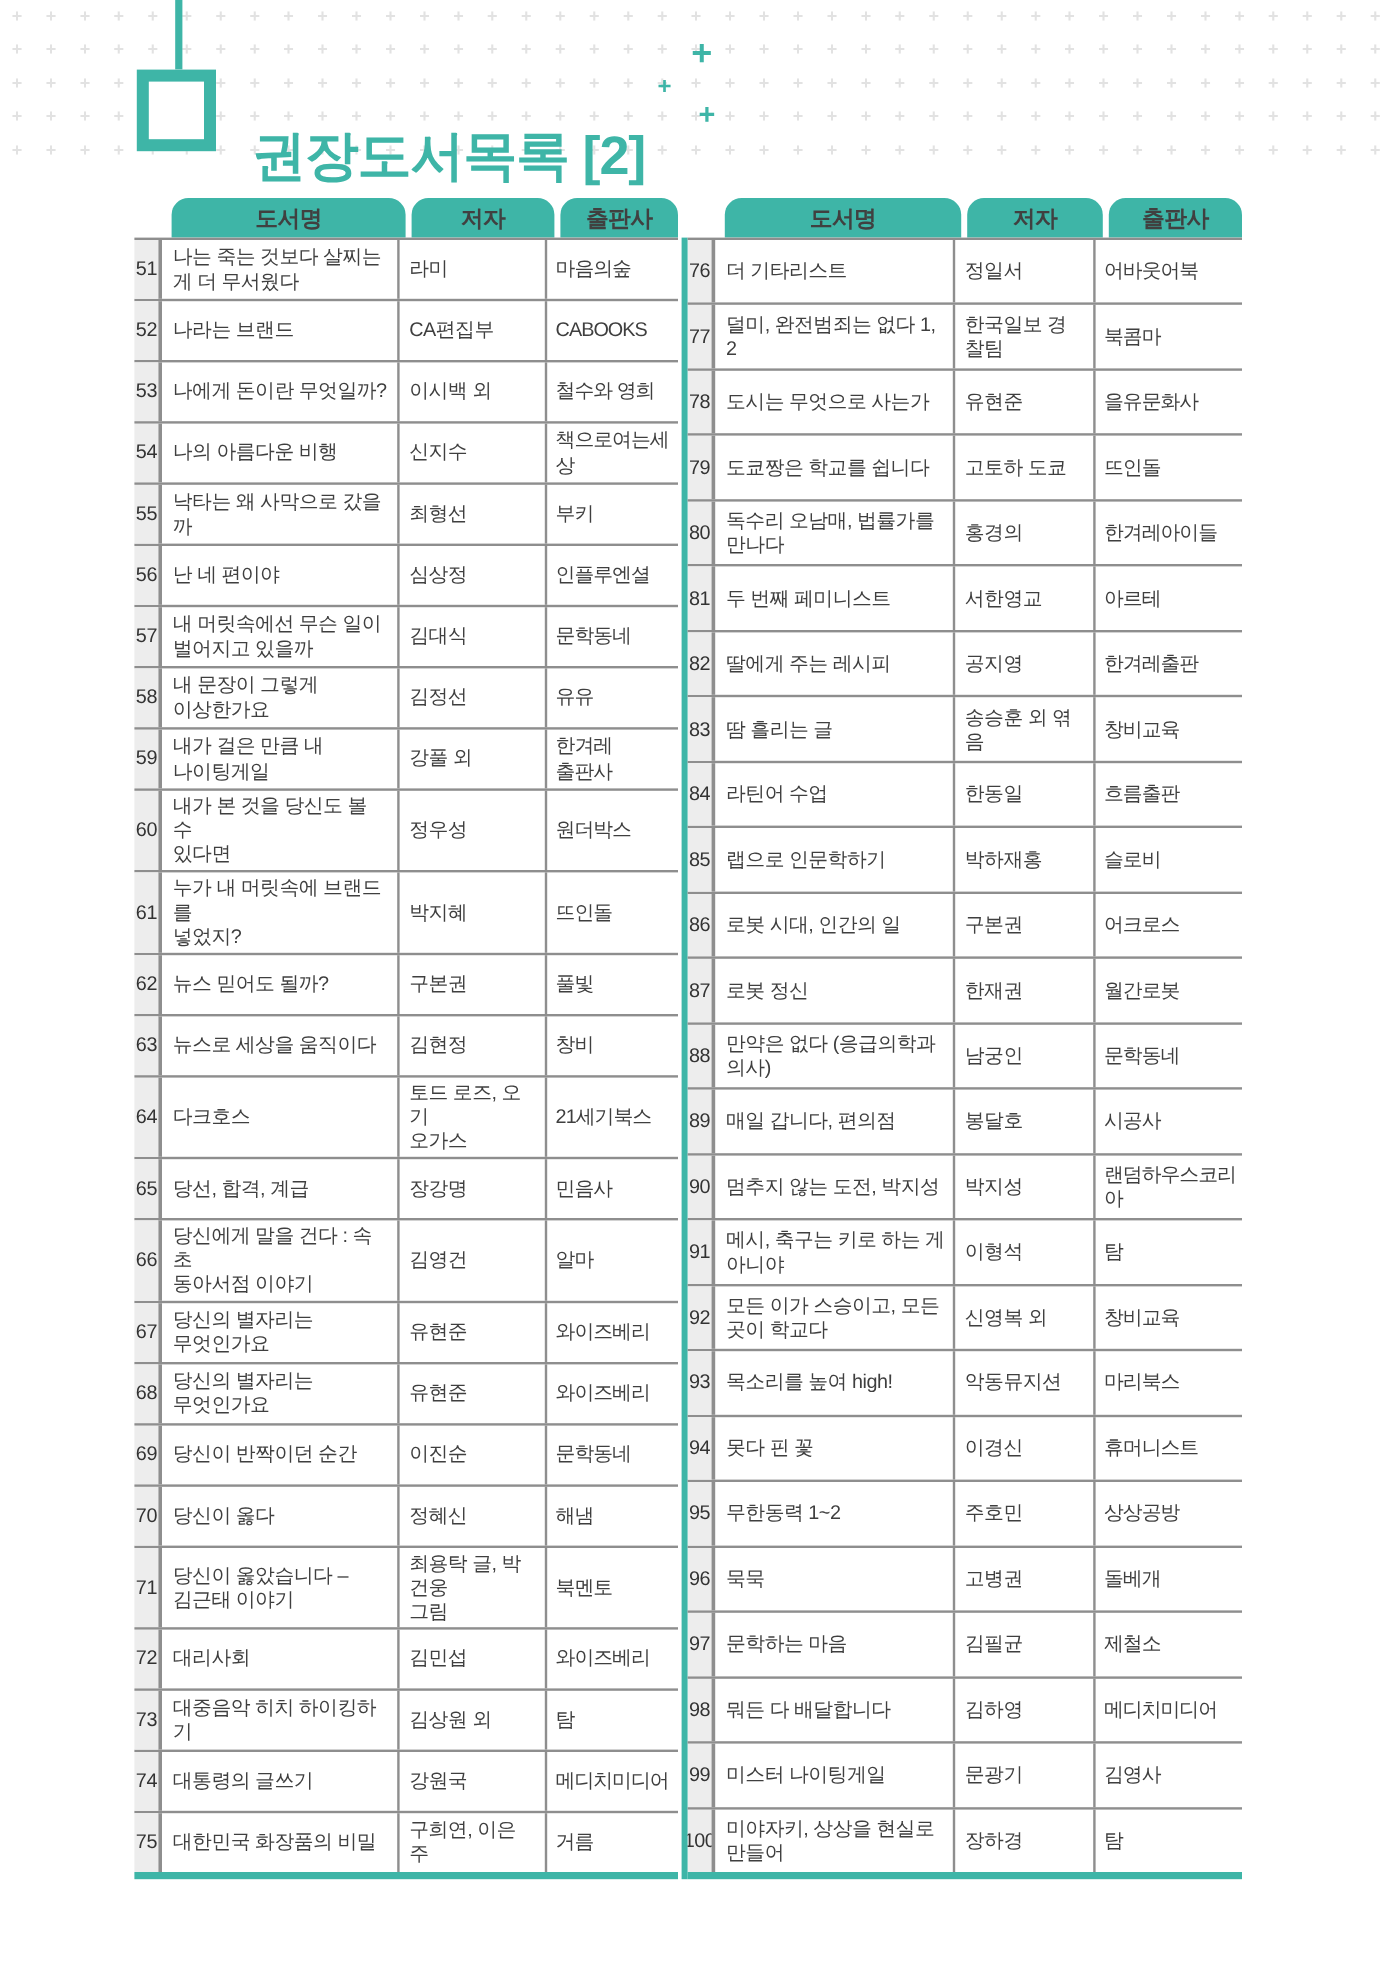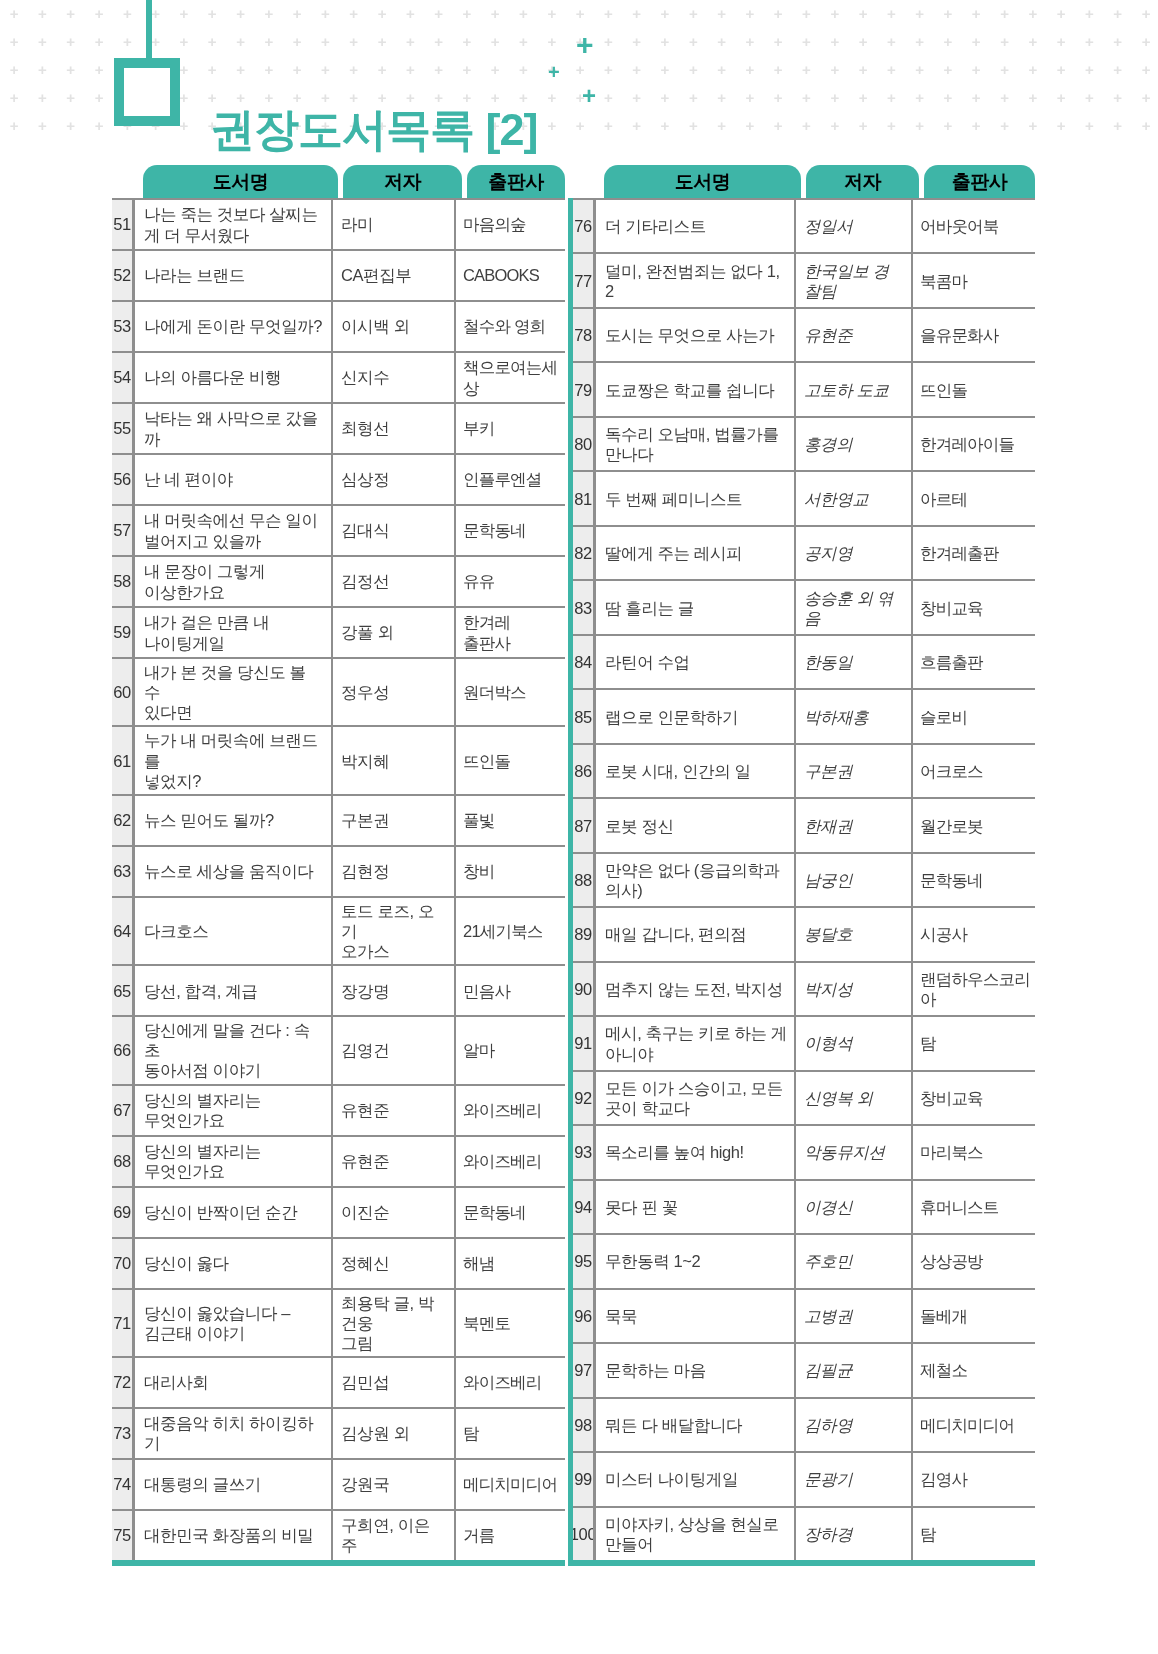--- a/index.html
+++ b/index.html
@@ -38,21 +38,21 @@
   
   .tables-wrap{position:absolute;left:112px;top:165px;display:flex;z-index:1;}
   .btable{display:flex;flex-direction:column;}
   .btable.left{width:453px;}
   .btable.right{width:462px;}
   .thead{display:flex;height:33px;align-items:stretch;}
   .th-spacer{flex:none;}
   .left .th-spacer{width:31px;}
   .right .th-spacer{width:31px;}
   .th{
-    background:var(--accent);color:#000000;font-weight:bold;font-size:19px;
+    background:var(--accent);color:#404040;font-weight:bold;font-size:19px;
     border-radius:14px 14px 0 0;display:flex;align-items:center;justify-content:center;
     letter-spacing:-0.5px;
   }
   .left .th-title{width:195px;margin-right:5px;}
   .left .th-author{width:119px;margin-right:5px;}
   .left .th-pub{width:98px;}
   .right .th-title{width:197px;margin-right:5px;}
   .right .th-author{width:113px;margin-right:5px;}
   .right .th-pub{width:111px;}
   .tbody{
@@ -62,21 +62,21 @@
   .brow{display:flex;flex:1 1 0;border-bottom:2px solid var(--border);}
   .brow:last-child{border-bottom:none;}
   .bcell{display:flex;align-items:center;font-size:16.5px;line-height:1.22;letter-spacing:-0.4px;overflow:hidden;}
   .c-no{width:23px;flex:none;background:var(--numbg);justify-content:center;
         border-right:3px solid var(--border);background-clip:padding-box;color:#333;}
   .c-title{padding:3px 6px 3px 9px;border-right:2px solid var(--border);white-space:pre-line;}
   .left .c-title{width:198px;flex:none;}
   .right .c-title{width:200px;flex:none;}
   .c-author{padding:3px 12px 3px 8px;border-right:2px solid var(--border);white-space:pre-line;}
   .left .c-author{width:123px;flex:none;}
-  .right .c-author{width:117px;flex:none;font-style:italic;}
+  .right .c-author{width:117px;flex:none;}
   .c-pub{flex:1;padding:3px 2px 3px 7px;white-space:pre-line;letter-spacing:-0.8px;}
   .bottom-bar{height:6px;background:var(--accent);flex:none;}
   .vdivider{width:5px;background:var(--accent);margin-left:3px;margin-top:33px;flex:none;}
 </style>
 </head>
 <body>
 
 <div class="plus-grid">
     <span>+</span>
     <span>+</span>

